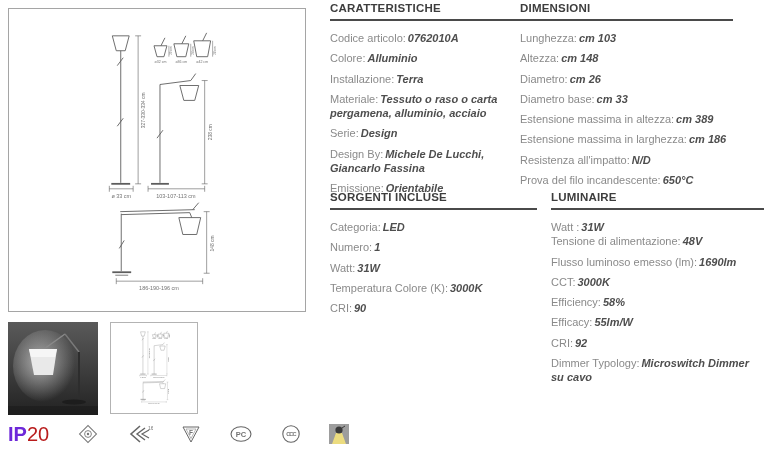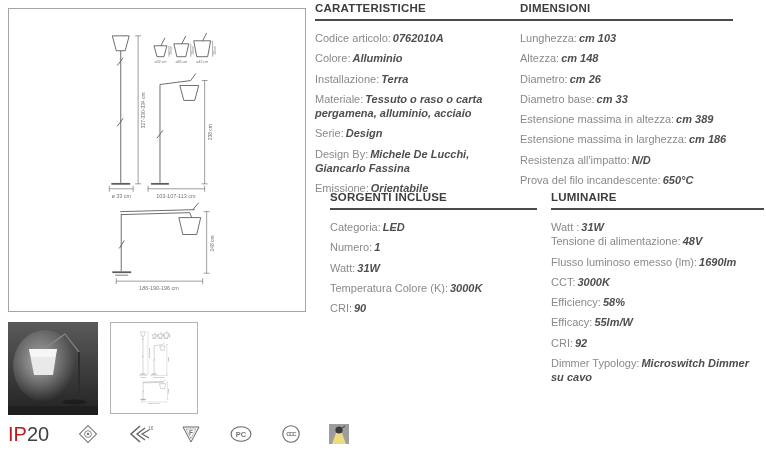--- a/index.html
+++ b/index.html
@@ -5,40 +5,40 @@
   html,body{margin:0;padding:0;}
   body{
     width:766px;height:450px;position:relative;overflow:hidden;
     background:#ffffff;font-family:"Liberation Sans",sans-serif;
   }
   
   .tech-box{position:absolute;left:8px;top:8px;width:296px;height:302px;border:1px solid #a5a5a5;background:#fff;}
   .tech-box svg{display:block;}
   
   .section{position:absolute;}
-  #sec-car{left:315px;top:2px;width:207px;}
+  #sec-car{left:330px;top:2px;width:207px;}
   #sec-dim{left:520px;top:2px;width:213px;}
   #sec-sor{left:330px;top:191px;width:207px;}
   #sec-lum{left:551px;top:191px;width:213px;}
   .section h3{
     font-size:11.5px;font-weight:bold;color:#3d3d3d;letter-spacing:.2px;
     margin:0 0 10px 0;padding-bottom:5px;border-bottom:2px solid #4a4a4a;
   }
   .spec-row{font-size:11px;color:#8a8a8a;margin-bottom:6px;line-height:1.3;}
   .spec-row.gap-after{margin-bottom:0;}
   .spec-label{margin-right:2px;}
   .spec-value{font-weight:bold;color:#4e4e4e;font-style:italic;}
   
   .photo-thumb{position:absolute;left:8px;top:322px;width:90px;height:93px;cursor:pointer;}
   .mini-thumb{position:absolute;left:110px;top:322px;width:86px;height:90px;border:1px solid #b3b3b3;background:#fff;cursor:pointer;overflow:hidden;}
   
   .cert-row{position:absolute;left:8px;top:421px;height:26px;display:flex;align-items:center;}
   .ip-rating{font-size:20px;line-height:26px;letter-spacing:0;}
-  .ip-rating .ip{font-weight:normal;color:#b91c1c;}
-  .ip-rating .val{font-weight:normal;color:#404040;}
+  .ip-rating .ip{font-weight:bold;color:#6d28d9;}
+  .ip-rating .val{font-weight:normal;color:#b91c1c;}
   .cert-icon{margin-left:28px;display:flex;align-items:flex-end;}
   
   svg text{font-family:"Liberation Sans",sans-serif;fill:#737373;}
 </style>
 </head>
 <body>
 
 <svg width="0" height="0" style="position:absolute" aria-hidden="true">
   <symbol id="lamp-drawing" viewBox="0 0 296 302">
     <g stroke="#5d5d5d" stroke-width="0.9" fill="none">

